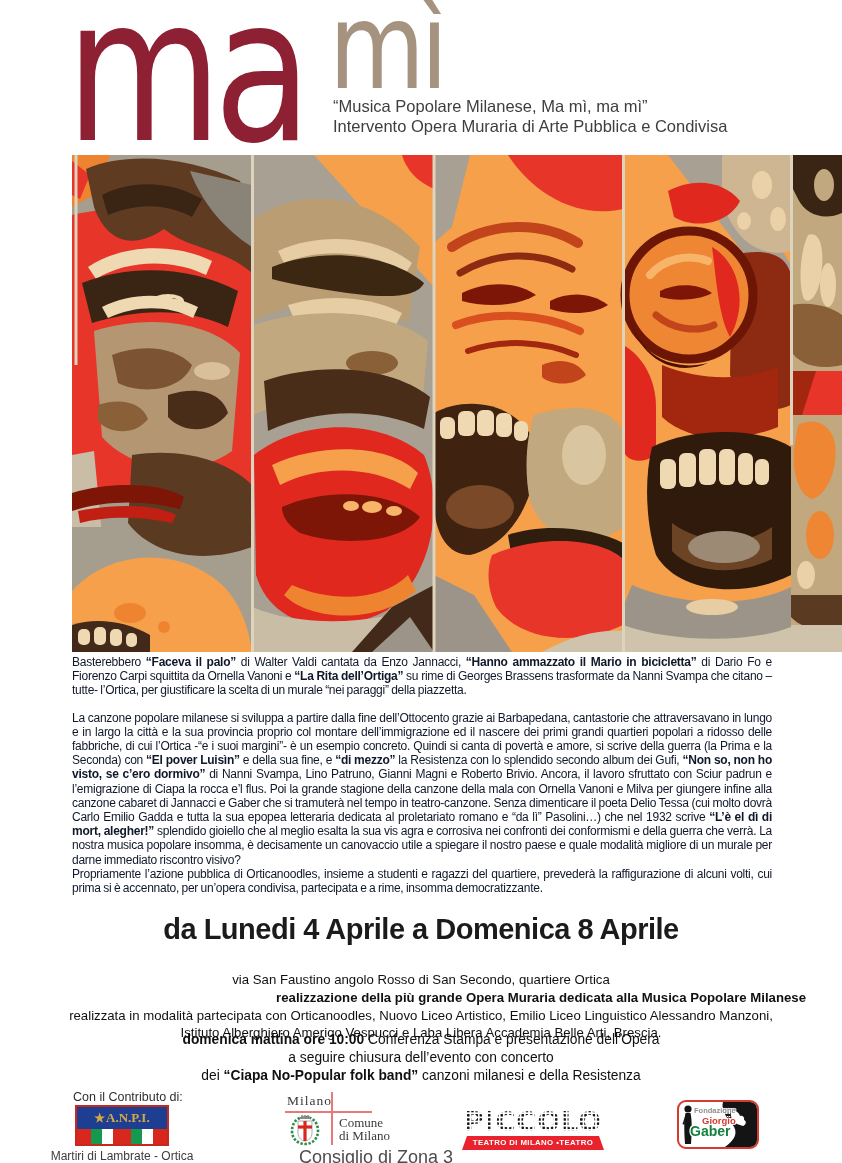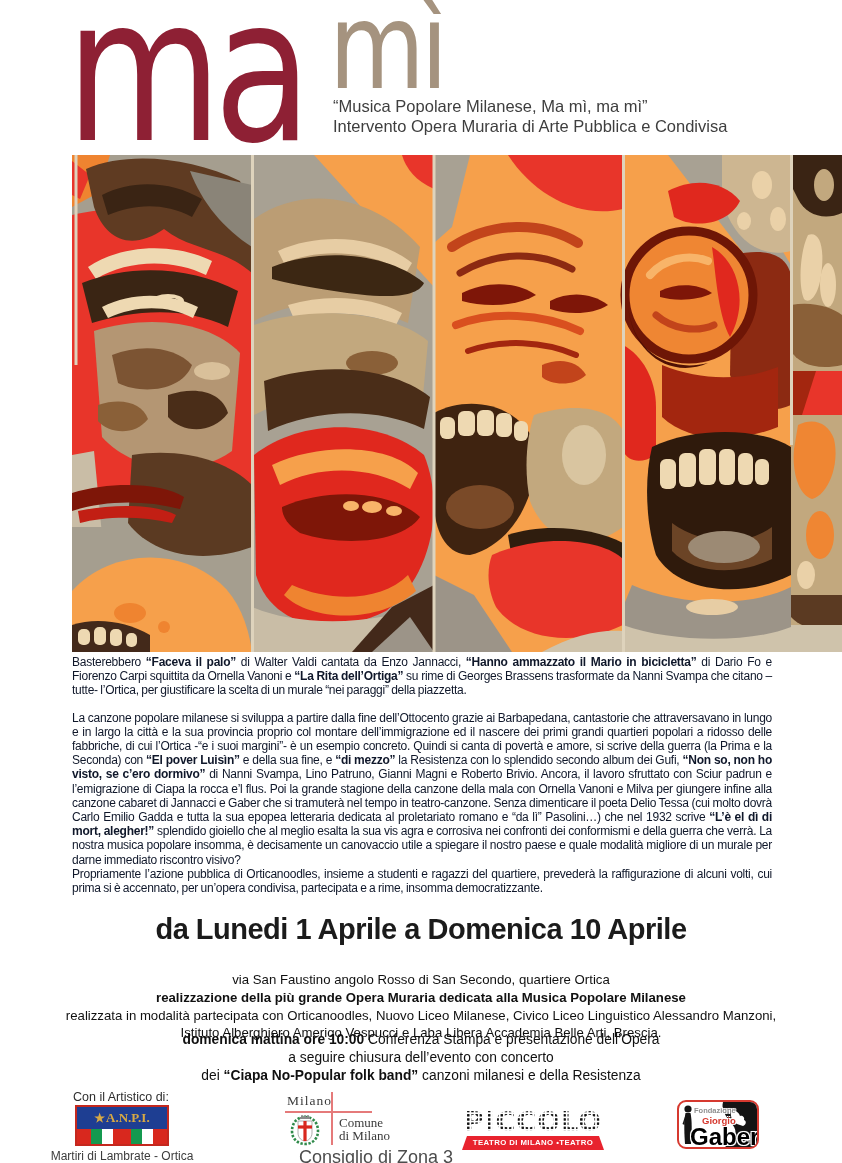--- a/index.html
+++ b/index.html
@@ -1,18 +1,18 @@
 <!DOCTYPE html>
 <html><head>
 <meta charset="utf-8">
 <style>
   html,body{margin:0;padding:0;background:#ffffff;}
   #page{position:relative;width:842px;height:1163px;background:#ffffff;overflow:hidden;
         font-family:"Liberation Sans",sans-serif;color:#111;}
-  .bld{font-weight:bold;}
+  .bld{font-weight:bold;text-align:right;}
 
   
   .logo-ma{position:absolute;left:66px;top:-29px;font-family:"DejaVu Sans",sans-serif;
            font-size:200px;line-height:1;color:#8e2034;letter-spacing:-10px;
            transform:scaleX(.8);transform-origin:0 0;}
   .logo-mi{position:absolute;left:329px;top:-13px;font-family:"DejaVu Sans",sans-serif;
            font-size:120px;line-height:1;color:#a5937f;letter-spacing:-5px;
            transform:scaleX(.82);transform-origin:0 0;}
   .subtitle{position:absolute;left:333px;top:97px;font-size:16.5px;line-height:19.5px;color:#3e3e3e;}
 
@@ -65,21 +65,21 @@
                   font-weight:bold;letter-spacing:0.4px;line-height:14.5px;
                   clip-path:polygon(3.5% 0,96.5% 0,100% 100%,0 100%);}
 
   .gaber{position:absolute;left:677px;top:1100px;width:82px;height:49px;background:#fff;
          border:2.5px solid #d6392f;border-radius:9px;overflow:hidden;box-sizing:border-box;}
   .gaber svg{position:absolute;left:0;top:0;}
   .gaber-t{position:absolute;font-weight:bold;white-space:nowrap;
            text-shadow:0 0 2px #fff,1px 1px 0 #fff,-1px -1px 0 #fff,1px -1px 0 #fff,-1px 1px 0 #fff;}
   .gaber-t1{left:15px;top:4px;font-size:7.5px;color:#8f8f8f;}
   .gaber-t2{left:23px;top:13px;font-size:9.5px;color:#d6392f;}
-  .gaber-t3{left:11px;top:21px;font-size:24px;color:#000000;}
+  .gaber-t3{left:11px;top:21px;font-size:14px;color:#15803d;}
 </style>
 </head>
 <body>
 
 <div id="page">
 
   <div>
     <div class="logo-ma">ma</div>
     <div class="logo-mi">mì</div>
     <div class="subtitle">
@@ -220,36 +220,36 @@
       </g>
     </svg>
   </div>
 
   <div class="copy">
     <p class="first"><span>Basterebbero </span><span class="bld">“Faceva il palo”</span><span> di Walter Valdi cantata da Enzo Jannacci, </span><span class="bld">“Hanno ammazzato il Mario in bicicletta”</span><span> di Dario Fo e Fiorenzo Carpi squittita da Ornella Vanoni e </span><span class="bld">“La Rita dell’Ortiga”</span><span> su rime di Georges Brassens trasformate da Nanni Svampa che citano –tutte- l’Ortica, per giustificare la scelta di un murale “nei paraggi” della piazzetta.</span></p>
     <p><span>La canzone popolare milanese si sviluppa a partire dalla fine dell’Ottocento grazie ai Barbapedana, cantastorie che attraversavano in lungo e in largo la città e la sua provincia proprio col montare dell’immigrazione ed il nascere dei primi grandi quartieri popolari a ridosso delle fabbriche, di cui l’Ortica -“e i suoi margini”- è un esempio concreto. Quindi si canta di povertà e amore, si scrive della guerra (la Prima e la Seconda) con </span><span class="bld">“El pover Luisìn”</span><span> e della sua fine, e </span><span class="bld">“di mezzo”</span><span> la Resistenza con lo splendido secondo album dei Gufi, </span><span class="bld">“Non so, non ho visto, se c’ero dormivo”</span><span> di Nanni Svampa, Lino Patruno, Gianni Magni e Roberto Brivio. Ancora, il lavoro sfruttato con Sciur padrun e l’emigrazione di Ciapa la rocca e’l flus. Poi la grande stagione della canzone della mala con Ornella Vanoni e Milva per giungere infine alla canzone cabaret di Jannacci e Gaber che si tramuterà nel tempo in teatro-canzone. Senza dimenticare il poeta Delio Tessa (cui molto dovrà Carlo Emilio Gadda e tutta la sua epopea letteraria dedicata al proletariato romano e “da lì” Pasolini…) che nel 1932 scrive </span><span class="bld">“L’è el dì di mort, alegher!”</span><span> splendido gioiello che al meglio esalta la sua vis agra e corrosiva nei confronti dei conformismi e della guerra che verrà. La nostra musica popolare insomma, è decisamente un canovaccio utile a spiegare il nostro paese e quale modalità migliore di un murale per darne immediato riscontro visivo?</span></p>
     <p>Propriamente l’azione pubblica di Orticanoodles, insieme a studenti e ragazzi del quartiere, prevederà la raffigurazione di alcuni volti, cui prima si è accennato, per un’opera condivisa, partecipata e a rime, insomma democratizzante.</p>
   </div>
 
-  <div class="date-heading">da Lunedi 1 Aprile a Domenica 10 Aprile</div>
+  <div class="date-heading">da Lunedi 4 Aprile a Domenica 8 Aprile</div>
 
   <div class="venue">
     <div>via San Faustino angolo Rosso di San Secondo, quartiere Ortica</div>
     <div class="bld">realizzazione della più grande Opera Muraria dedicata alla Musica Popolare Milanese</div>
-    <div>realizzata in modalità partecipata con Orticanoodles, Nuovo Liceo Milanese, Civico Liceo Linguistico Alessandro Manzoni,</div>
+    <div>realizzata in modalità partecipata con Orticanoodles, Nuovo Liceo Artistico, Emilio Liceo Linguistico Alessandro Manzoni,</div>
     <div>Istituto Alberghiero Amerigo Vespucci e Laba Libera Accademia Belle Arti, Brescia.</div>
   </div>
 
   <div class="schedule">
     <div><span class="bld">domenica mattina ore 10:00</span><span> Conferenza Stampa e presentazione dell’Opera</span></div>
     <div>a seguire chiusura dell’evento con concerto</div>
     <div><span>dei </span><span class="bld">“Ciapa No-Popular folk band”</span><span> canzoni milanesi e della Resistenza</span></div>
   </div>
 
-  <div class="contrib">Con il Artistico di:</div>
+  <div class="contrib">Con il Contributo di:</div>
 
   <div class="anpi">
     <div class="anpi-top">
       <span class="star">★</span>
       <span>A.N.P.I.</span>
     </div>
     <div class="anpi-stripes">
       <span style="flex:1.2;background:#d8281e"></span>
       <span style="flex:0.9;background:#14994f"></span>
       <span style="flex:0.9;background:#ffffff"></span>

